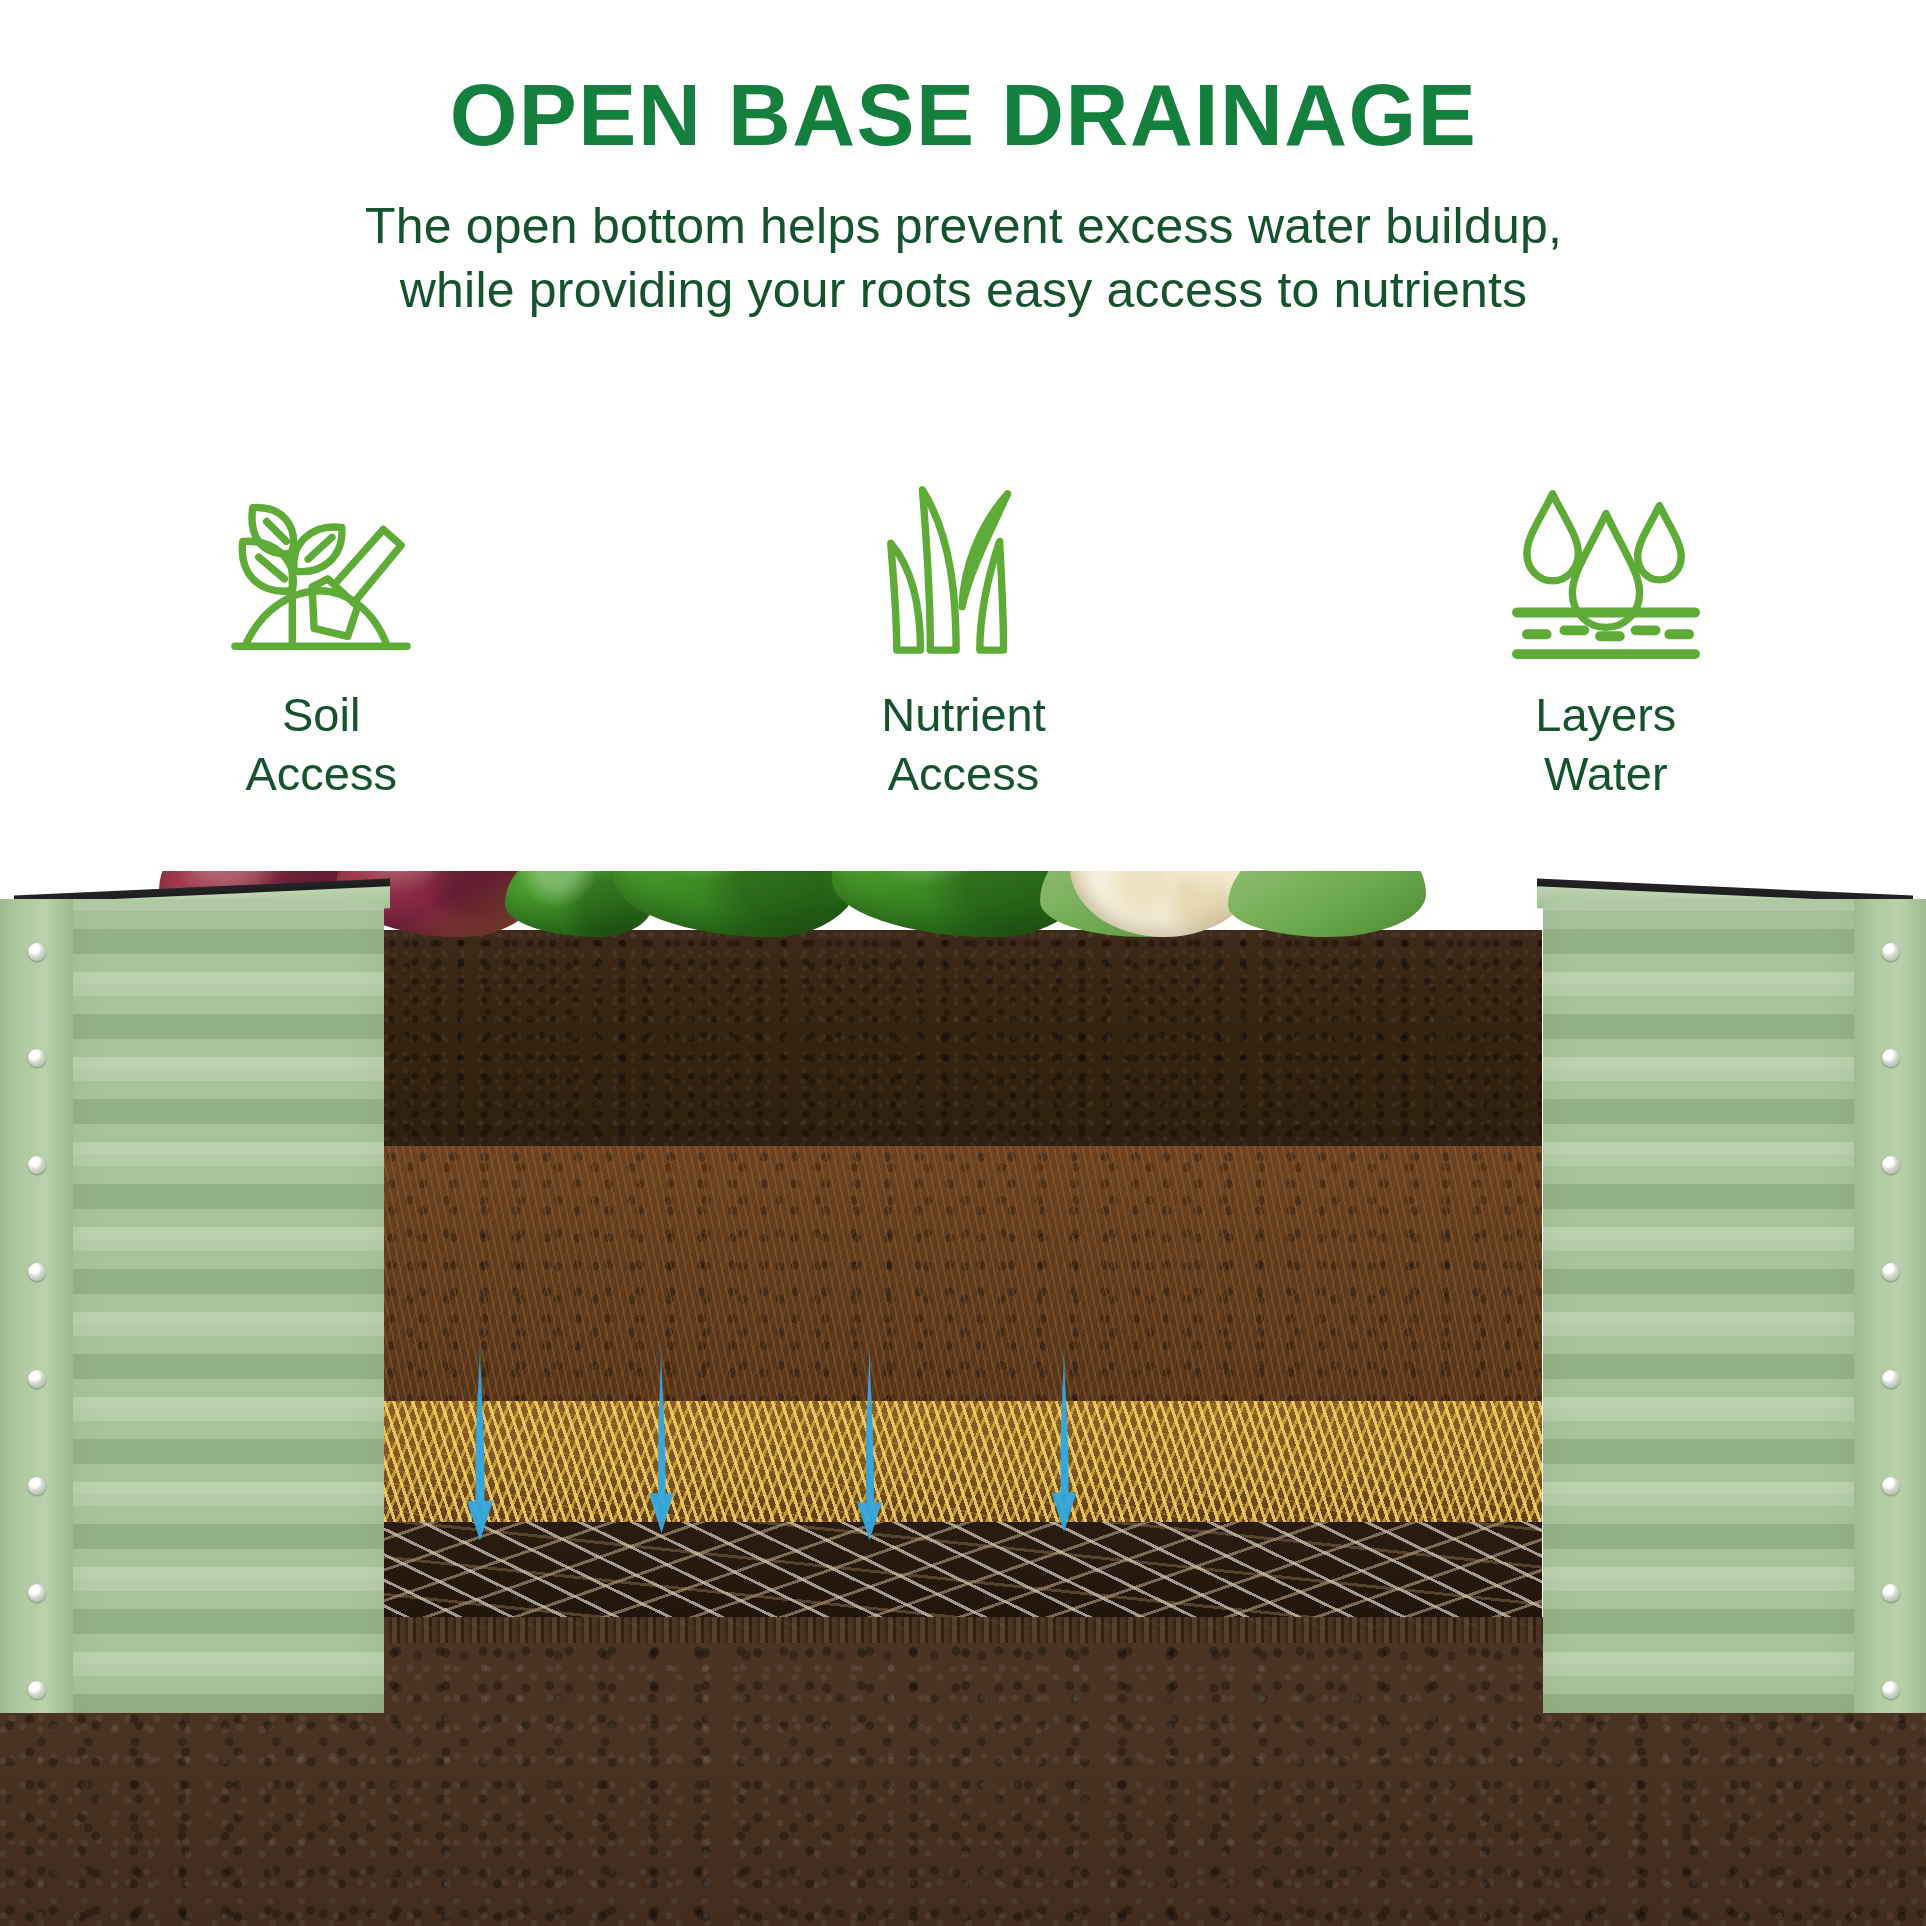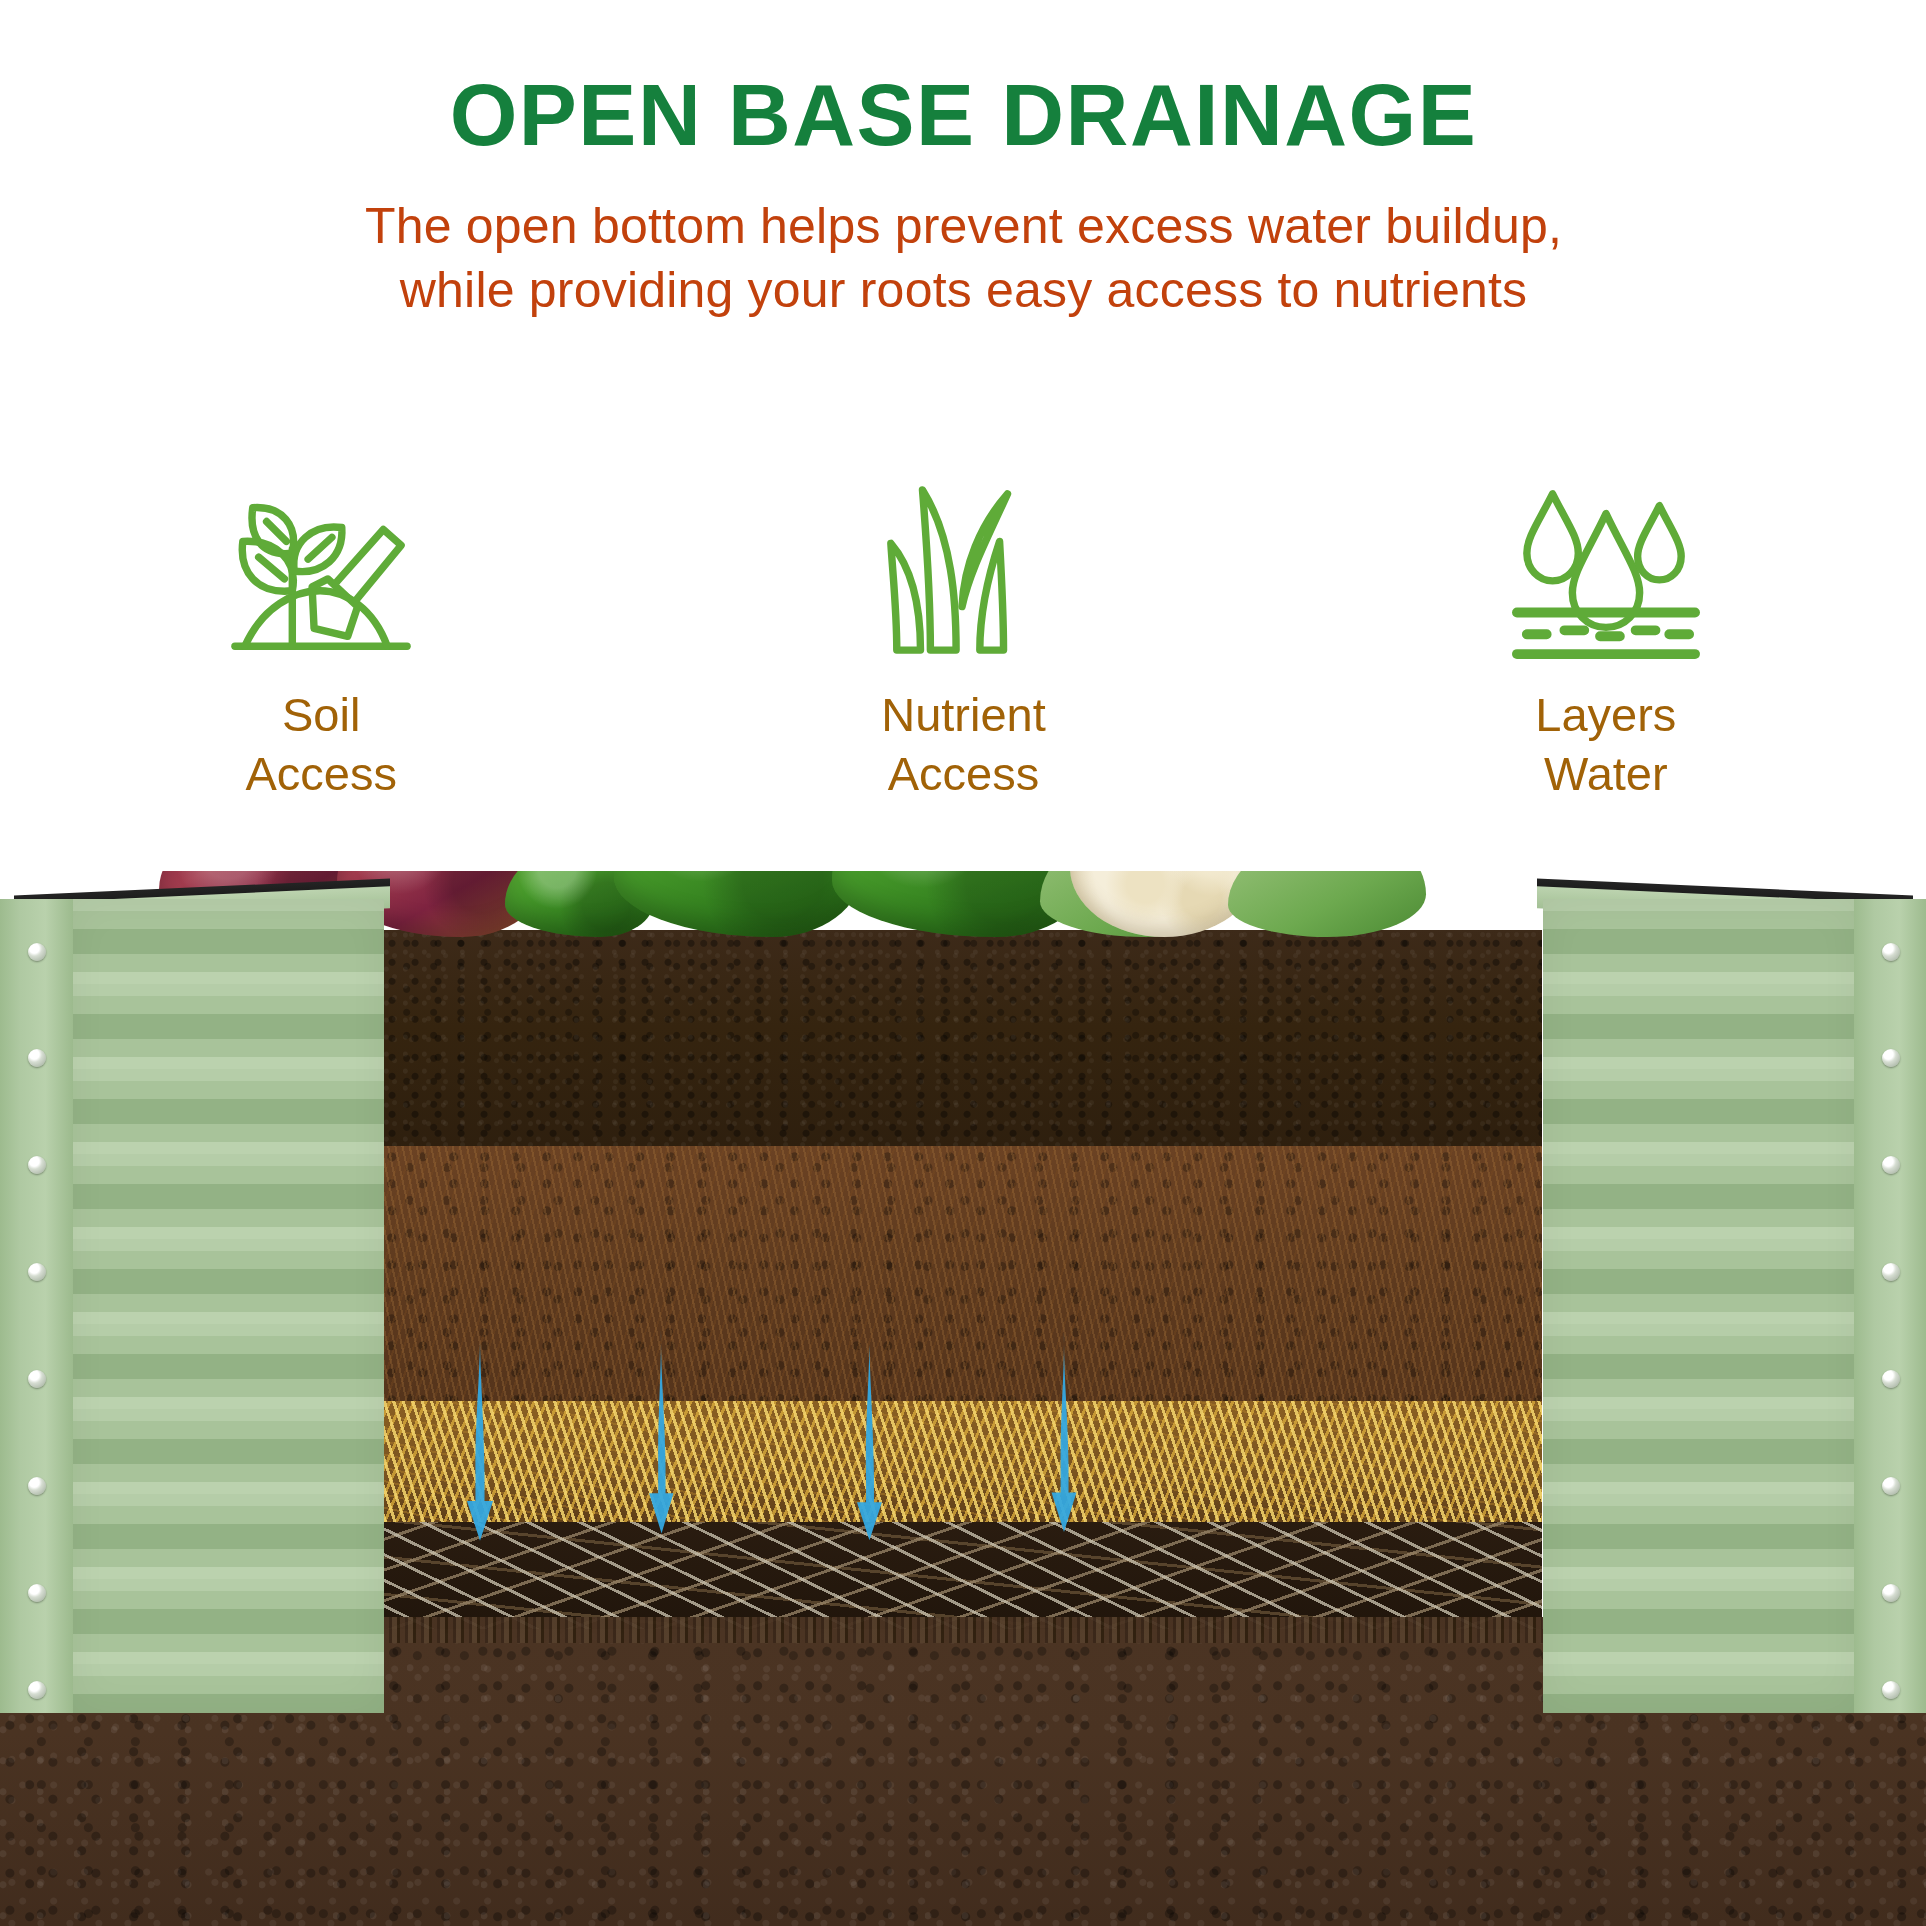--- a/index.html
+++ b/index.html
@@ -21,21 +21,21 @@
     color:#15803d;
     line-height:1.02;
     text-transform:uppercase;
     font-stretch:condensed;
   }
 
   #subtitle {
     margin-top:34px;
     font-size:50px;
     font-weight:300;
-    color:#c2410c;
+    color:#14532d;
     line-height:1.28;
     letter-spacing:0.2px;
   }
   #subtitle .line { display:block; }
 
   
   #features {
     position:absolute;
     top:480px;
     left:0;
@@ -47,21 +47,21 @@
     flex:1;
     display:flex;
     flex-direction:column;
     align-items:center;
   }
   .feature .glyph { height:188px; display:flex; align-items:flex-end; justify-content:center; }
   .feature .flabel {
     margin-top:22px;
     font-size:47px;
     font-weight:300;
-    color:#a16207;
+    color:#14532d;
     text-align:center;
     line-height:1.26;
   }
   .feature .flabel .ln { display:block; }
 
   
   #scene {
     position:absolute;
     left:0;
     top:871px;

